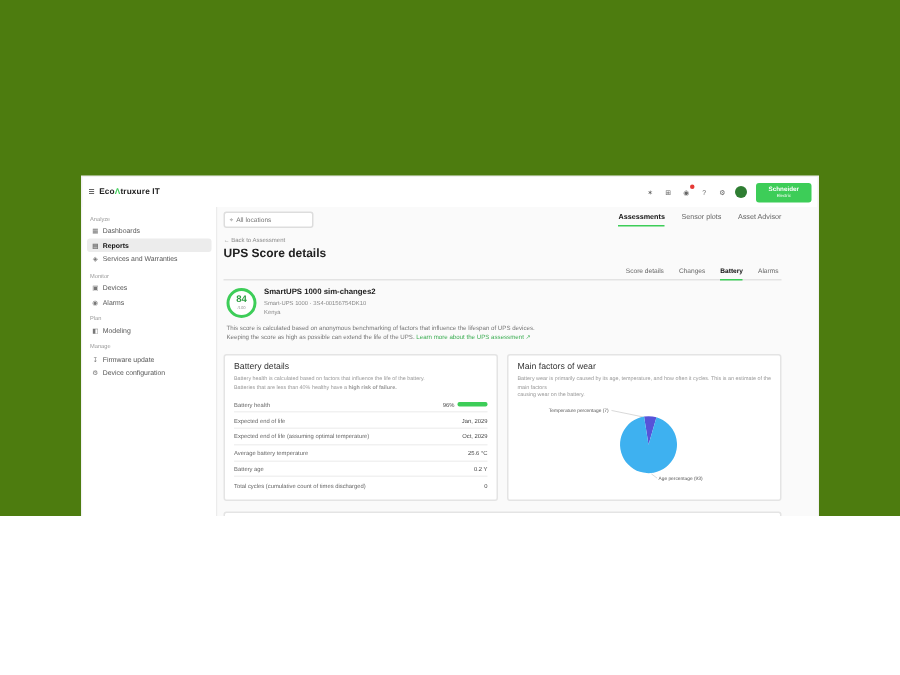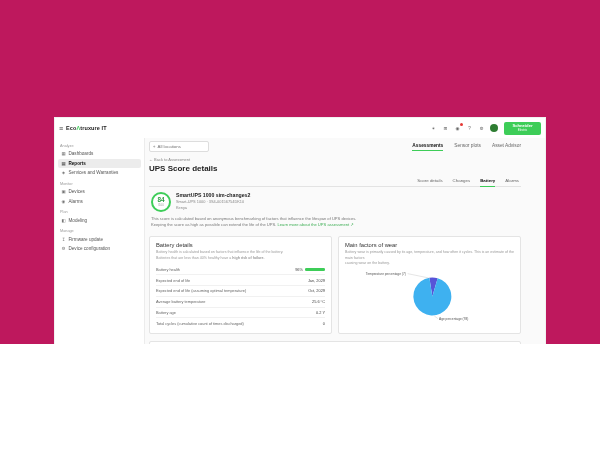--- a/index.html
+++ b/index.html
@@ -1,16 +1,16 @@
 <!DOCTYPE html>
 <html><head>
 <meta charset="utf-8">
 <style>
   html,body{margin:0;padding:0;}
-  .canvas{position:relative;width:600px;height:344px;background:#be185d;overflow:hidden;
+  .canvas{position:relative;width:600px;height:344px;background:#4d7c0f;overflow:hidden;
           font-family:"Liberation Sans",sans-serif;}
   .app{position:absolute;left:55px;top:118px;width:490px;height:332px;display:flex;
        flex-direction:column;background:#fff;color:#444;font-size:5px;box-shadow:0 0 0 1px #f1f1f1;}
   .topbar{height:20px;display:flex;align-items:center;padding:0 4px;gap:3px;flex:0 0 auto;}
   .burger{font-size:7px;color:#333;}
   .logo{font-size:5.5px;font-weight:bold;color:#222;letter-spacing:.1px;}
   .logo .accent{color:#3dcd58;}
   .spacer{flex:1;}
   .tico{width:9px;height:9px;border-radius:2px;display:flex;align-items:center;justify-content:center;
         font-size:4.6px;color:#666;position:relative;}

